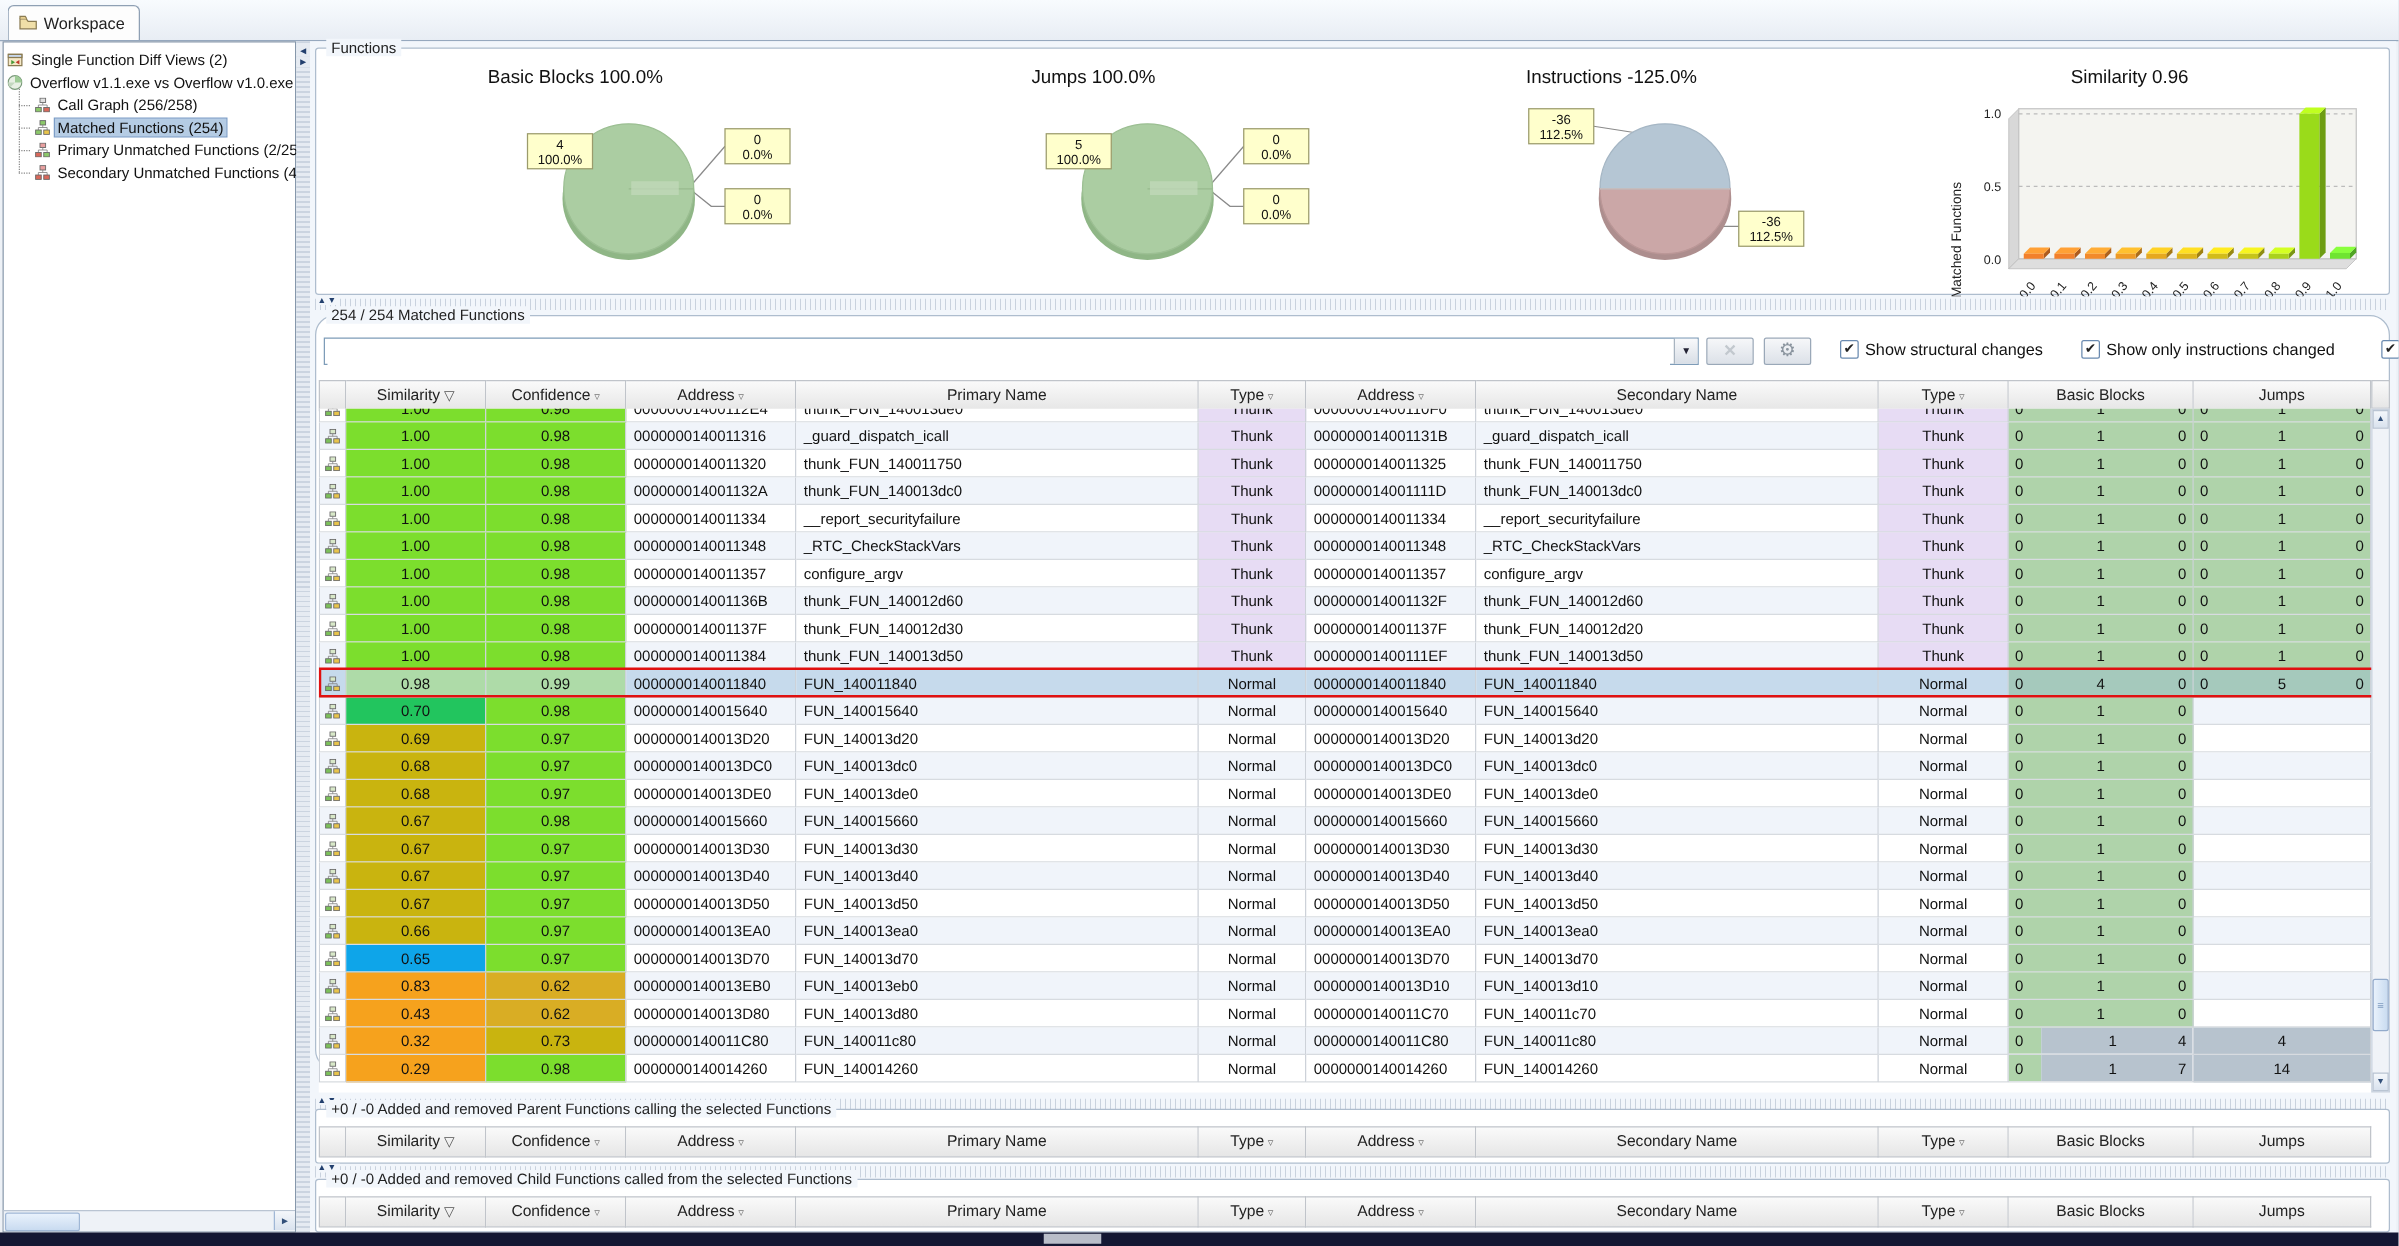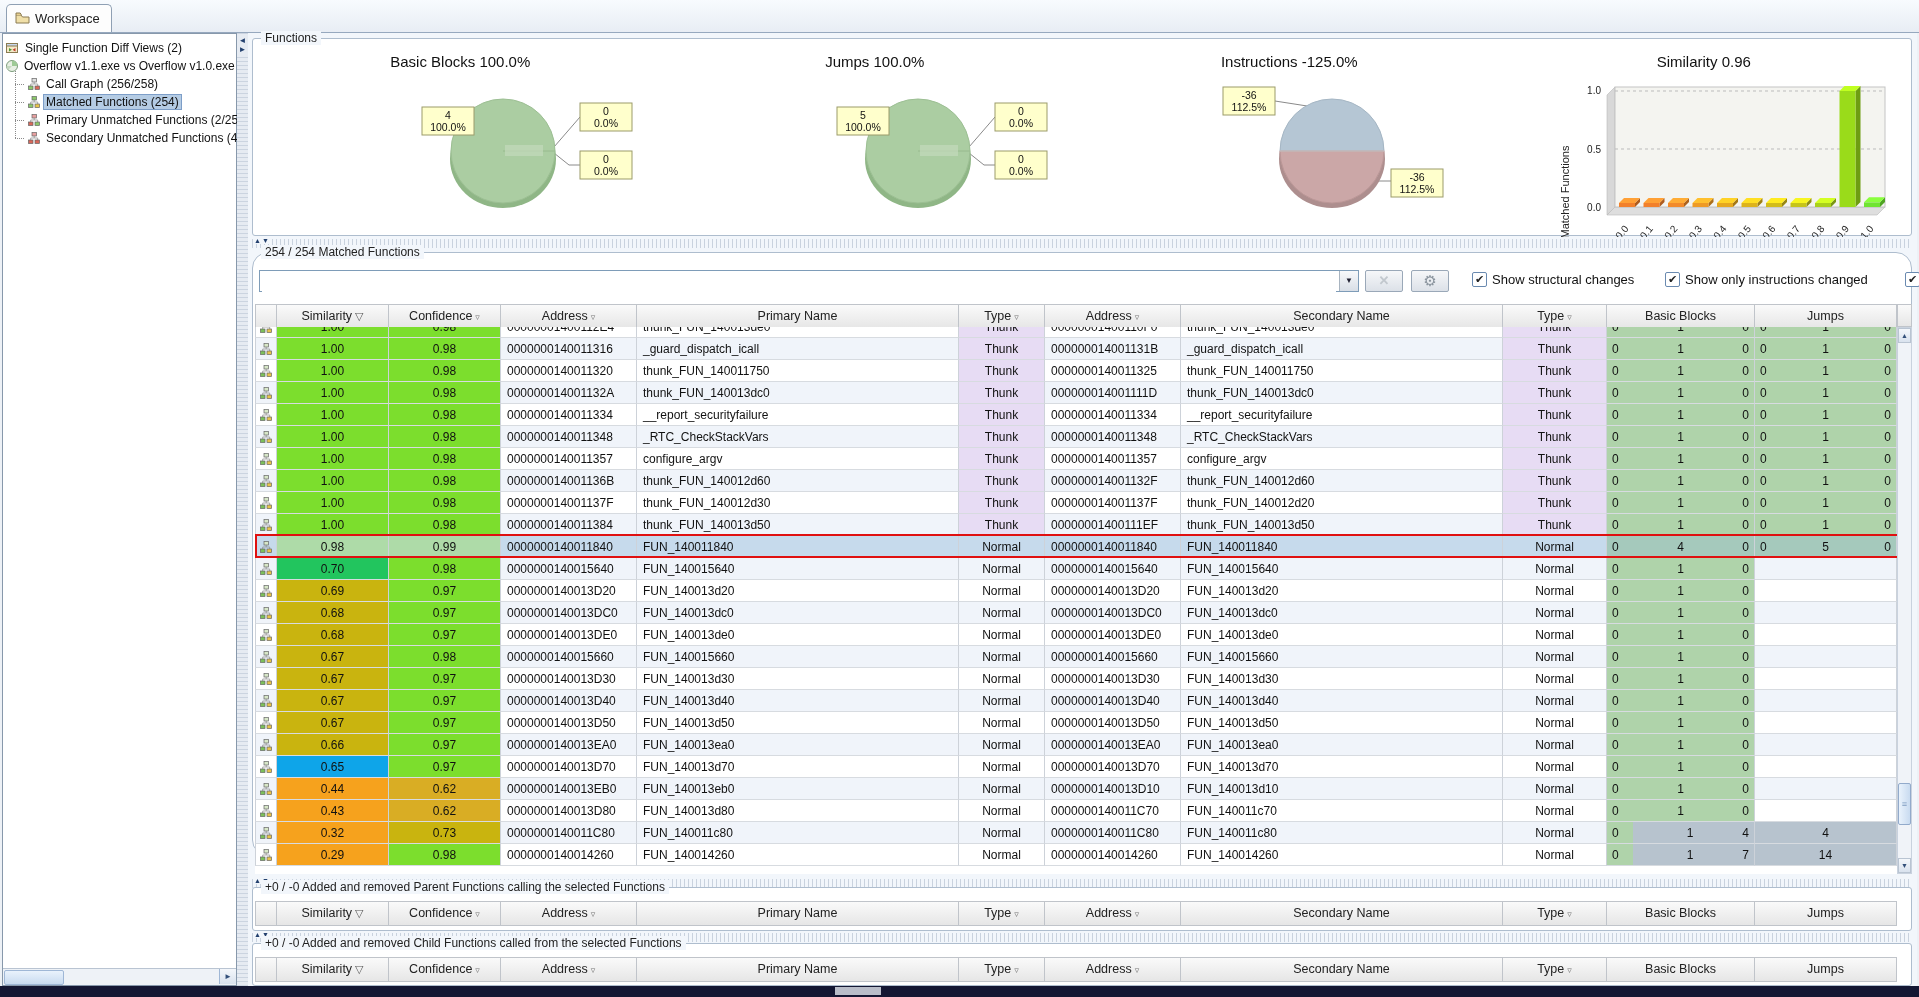--- a/index.html
+++ b/index.html
@@ -938,21 +938,21 @@
   </div>
             <div class="trow grid">
     <div class="cell c-plain c-icon" style="">
                 <svg width="12" height="12">
                   <rect x="4" y="0.5" width="4.5" height="3.5" fill="#D8E8C8" stroke="#666" stroke-width="0.7"></rect>
                   <path d="M6.2 4v2M2.7 8V6h7v2" stroke="#888" fill="none" stroke-width="0.7"></path>
                   <rect x="0.5" y="8" width="4.5" height="3.5" fill="#7CC05A" stroke="#666" stroke-width="0.7"></rect>
                   <rect x="7" y="8" width="4.5" height="3.5" fill="#E8C44C" stroke="#666" stroke-width="0.7"></rect>
                 </svg>
               </div>
-    <div class="cell c-num" style="background:#F6A21D">0.44</div>
+    <div class="cell c-num" style="background:#F6A21D">0.83</div>
     <div class="cell c-num" style="background:#D9AD24">0.62</div>
     <div class="cell c-plain c-addr" style="">0000000140013EB0</div>
     <div class="cell c-plain c-name" style="">FUN_140013eb0</div>
     <div class="cell c-plain c-type" style="">Normal</div>
     <div class="cell c-plain c-addr" style="">0000000140013D10</div>
     <div class="cell c-plain c-name" style="">FUN_140013d10</div>
     <div class="cell c-plain c-type" style="">Normal</div>
     <div class="cell c-bb" style="background:#AFD3AA">
                 <span>0</span>
                 <span>1</span>

